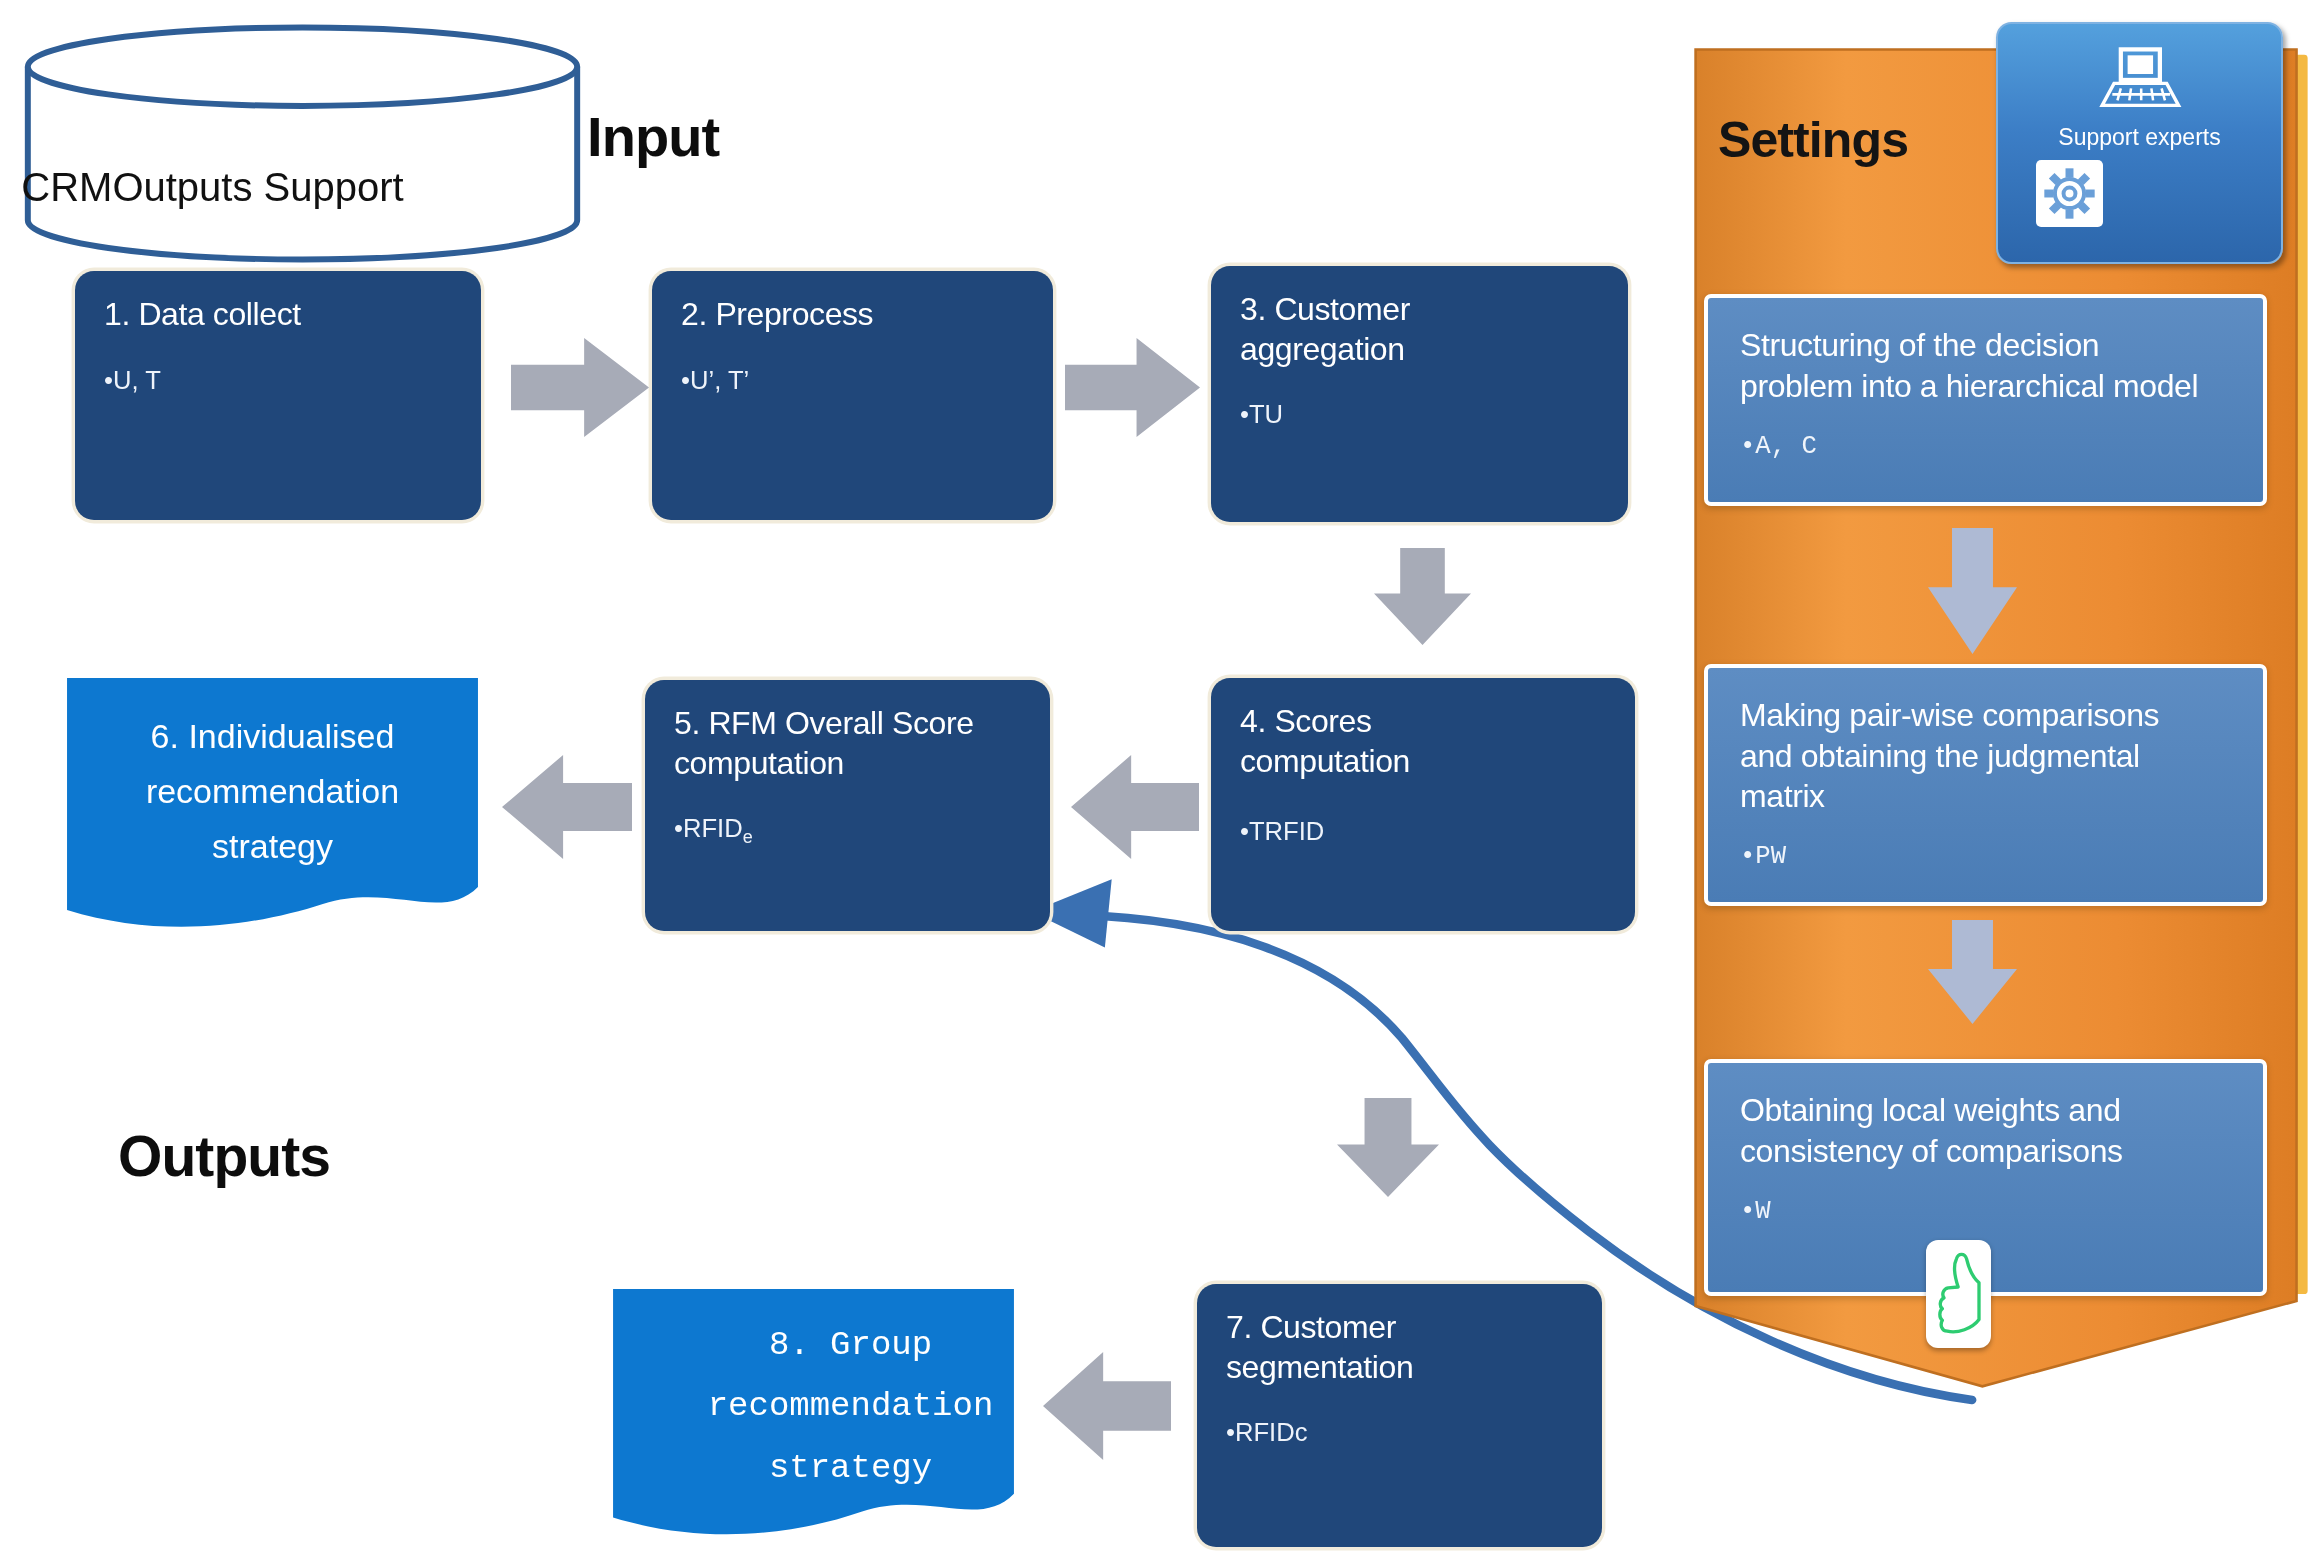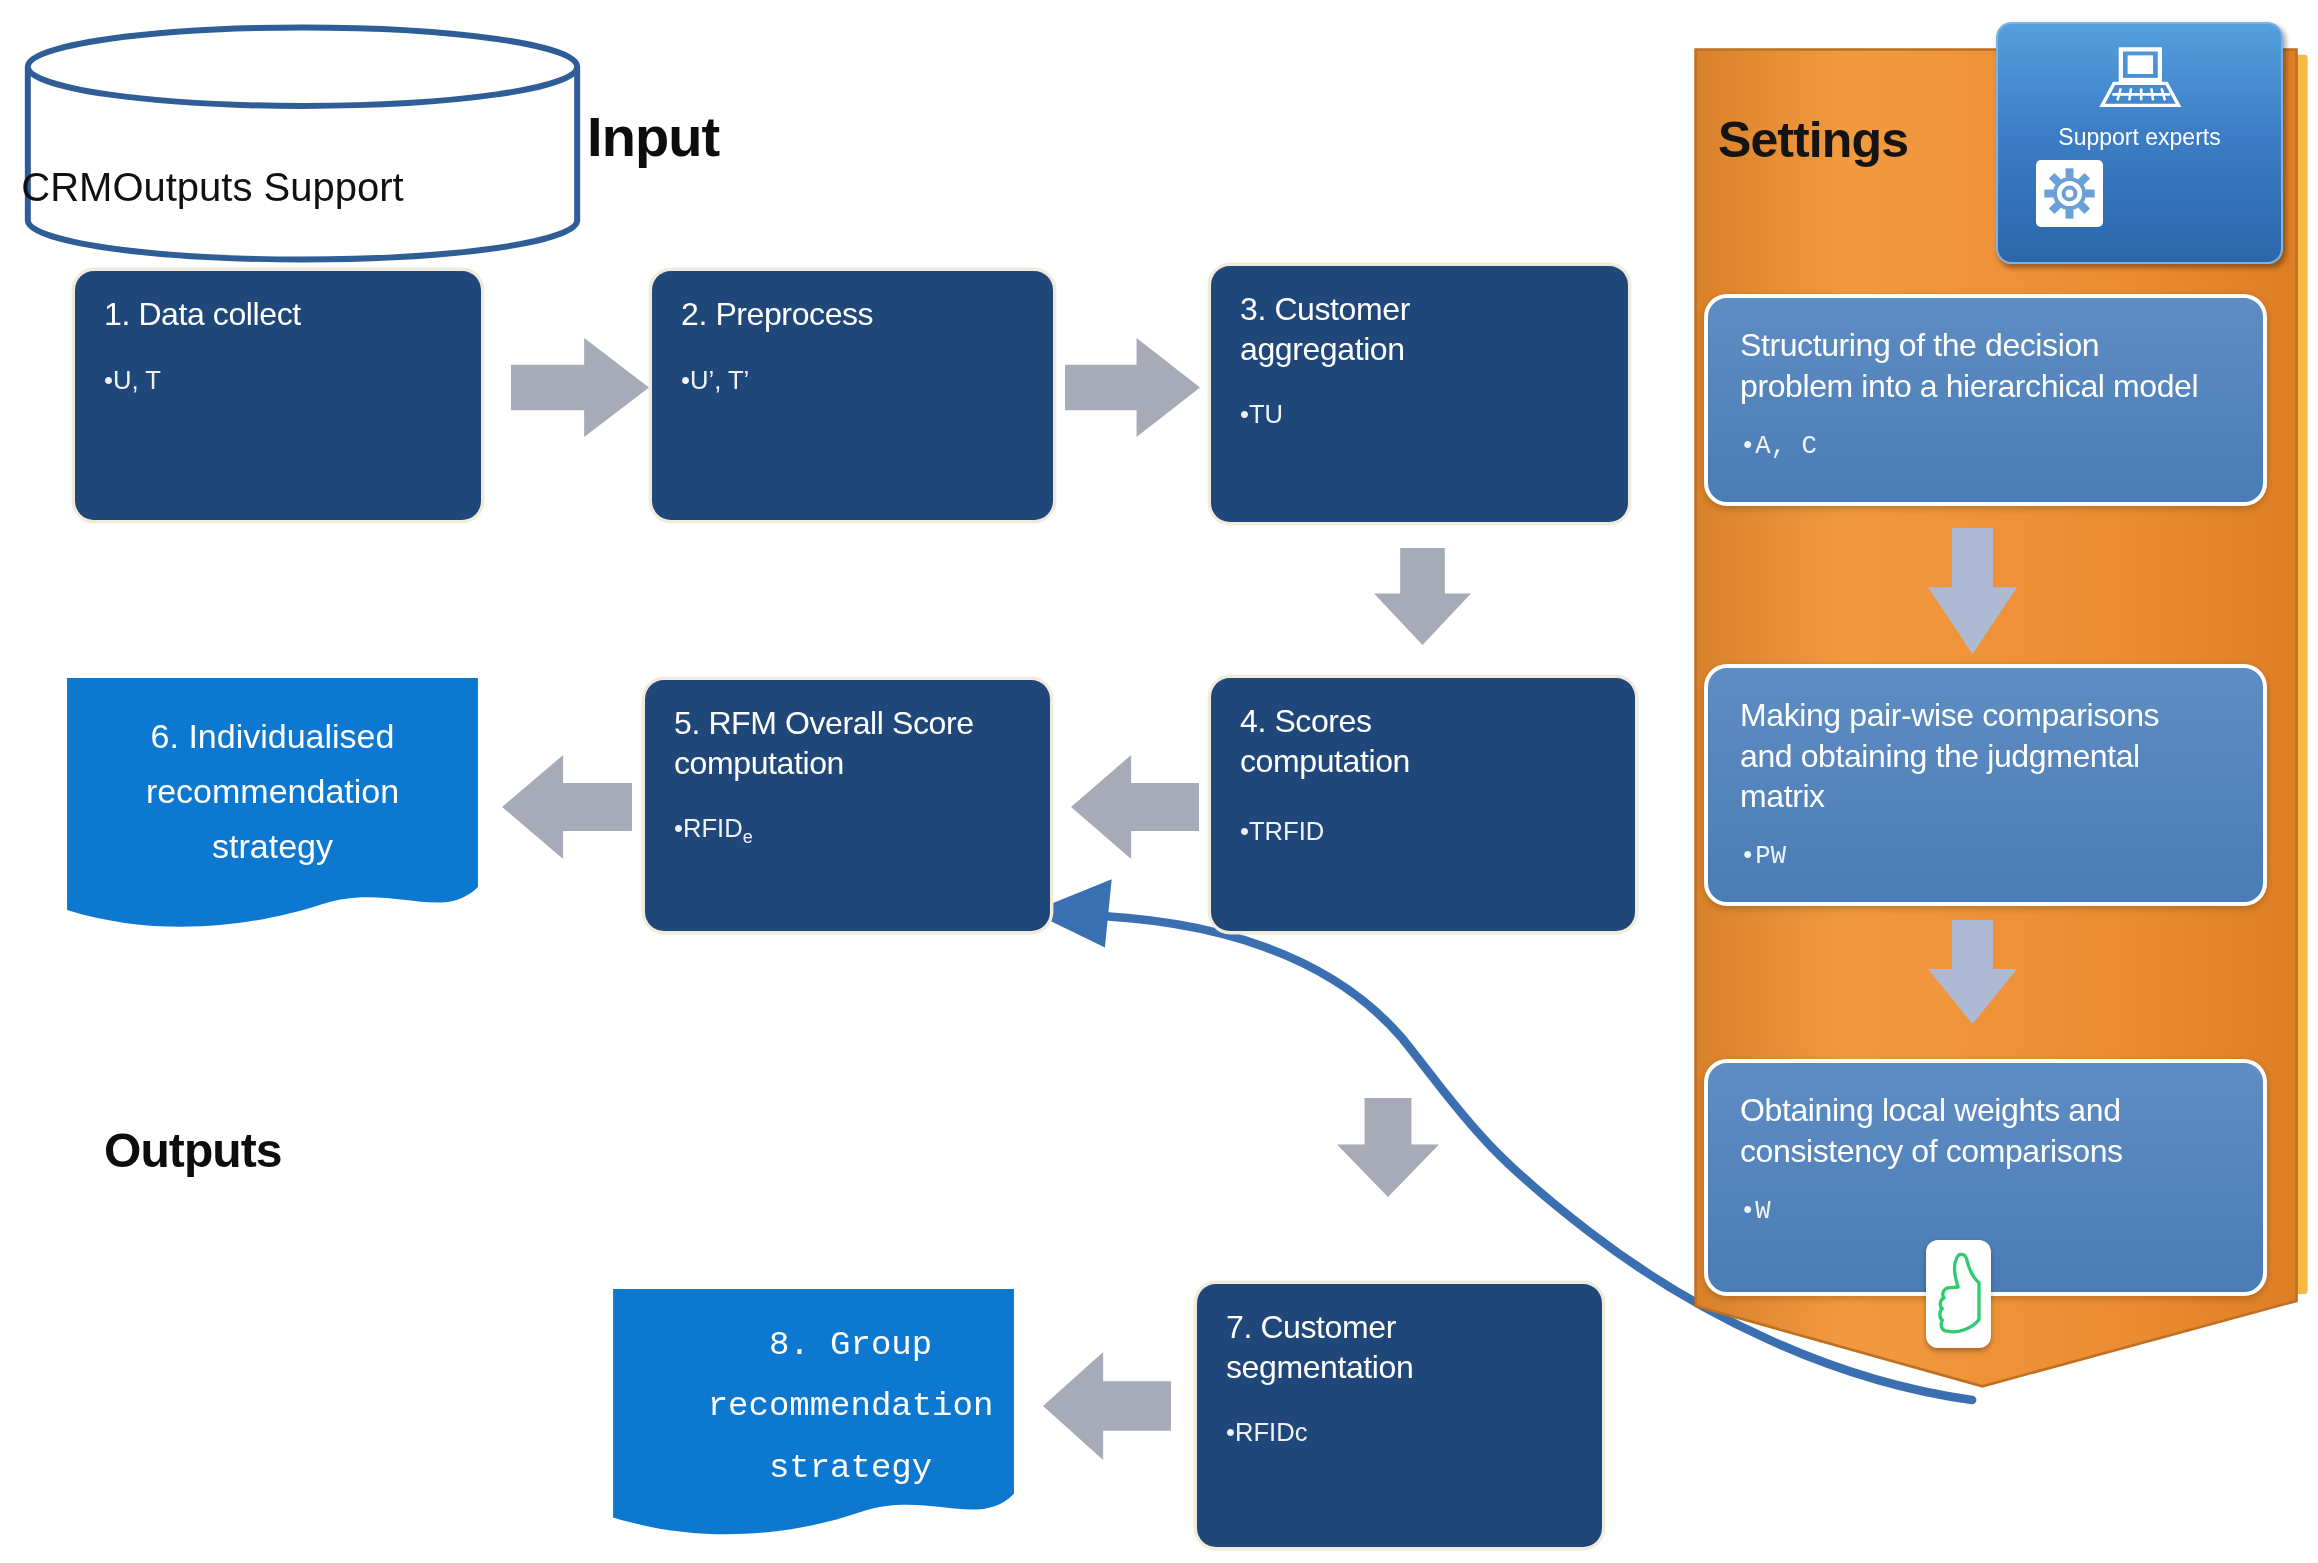--- a/index.html
+++ b/index.html
@@ -4,21 +4,21 @@
 <style>
   html,body{margin:0;padding:0;background:#ffffff;}
   #stage{
     position:relative;width:2319px;height:1563px;background:#ffffff;
     font-family:"Liberation Sans", sans-serif;overflow:hidden;
   }
   .abs{position:absolute;}
   
   .big-label{color:#0d0d0d;font-weight:600;letter-spacing:-0.9px;}
   #label-input{left:587px;top:104px;font-size:56px;}
-  #label-outputs{left:104px;top:1123px;font-size:48px;}
+  #label-outputs{left:118px;top:1123px;font-size:57px;}
   #label-settings{left:1718px;top:111px;font-size:50px;color:#141414;}
 
   
   #cylinder{left:21.3px;top:22px;width:563px;height:248px;}
   #cylinder svg{position:absolute;left:0;top:0;}
   #cylinder .cyl-text{
     position:absolute;left:0;top:0;width:100%;height:100%;
     display:flex;flex-direction:row;align-items:center;justify-content:flex-start;
     padding-top:82px;box-sizing:border-box;color:#111;font-size:40px;line-height:1.45;
   }
@@ -68,21 +68,21 @@
   #arr-4-5{left:1071px;top:755px;width:128px;height:104px;}
   #arr-5-6{left:502px;top:755px;width:130px;height:104px;}
   #arr-down-7{left:1337px;top:1098px;width:102px;height:99px;}
   #arr-7-8{left:1043px;top:1352px;width:128px;height:108px;}
   #arr-s1{left:1928px;top:528px;width:89px;height:126px;background:#aebad4;}
   #arr-s2{left:1928px;top:920px;width:89px;height:104px;background:#aebad4;}
 
   
   .sbox{
     background:linear-gradient(180deg,#5e8dc3,#4a7cb5);
-    border:4.3px solid #ffffff;border-radius:23px;color:#ffffff;
+    border:4.3px solid #ffffff;border-radius:7px;color:#ffffff;
     padding:27px 32px;box-sizing:border-box;
     box-shadow:0 2.6px 6.8px rgba(60,40,0,0.25);
   }
   .sbox-text{font-size:32px;line-height:1.27;letter-spacing:-0.4px;max-width:478px;}
   .sbox-bullet{font-size:25.6px;margin-top:25.6px;color:#f0f5fb;font-family:Liberation Mono, monospace;}
   #sbox1{left:1704px;top:294px;width:563px;height:212px;}
   #sbox2{left:1704px;top:664px;width:563px;height:242px;}
   #sbox3{left:1704px;top:1059px;width:563px;height:237px;}
 
   

